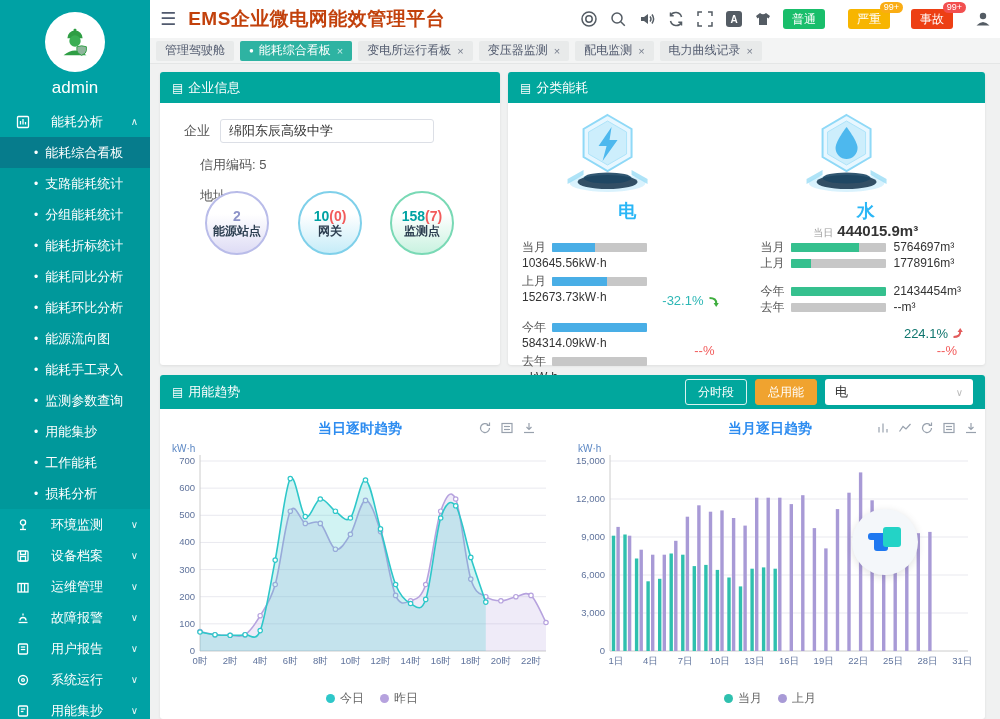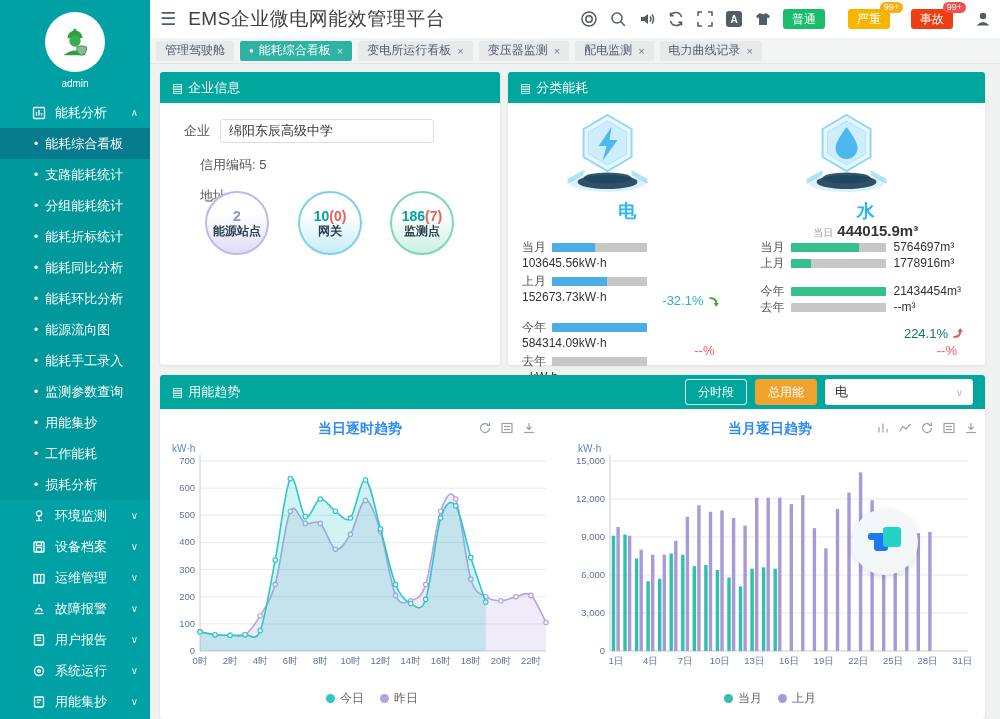--- a/index.html
+++ b/index.html
@@ -3,32 +3,32 @@
 <meta charset="utf-8">
 <style>
   html,body{margin:0;padding:0;}
   body{width:1000px;height:719px;position:relative;overflow:hidden;
        font-family:"Liberation Sans","DejaVu Sans",sans-serif;background:#f0f1f1;}
   
   .sidebar{position:absolute;left:0;top:0;width:150px;height:719px;background:#00a1a4;overflow:hidden;}
   .avatar-wrap{text-align:center;padding-top:12px;}
   .avatar{width:60px;height:60px;border-radius:50%;background:#fff;margin:0 auto;display:flex;align-items:center;justify-content:center;}
   .avatar svg{width:38px;height:38px;}
-  .username{color:#fff;font-size:10px;text-align:center;margin-top:6px;margin-bottom:8px;}
+  .username{color:#fff;font-size:17px;text-align:center;margin-top:6px;margin-bottom:8px;}
   .menu-item{height:31px;display:flex;align-items:center;color:#fff;font-size:13px;cursor:pointer;}
-  .menu-item.parent{padding-left:32px;}
+  .menu-item.parent{padding-left:16px;gap:12px;}
   .menu-item.parent .mi-icon{width:14px;height:14px;margin-right:9px;display:inline-flex;}
   .menu-item.parent .chev{margin-left:auto;margin-right:12px;font-size:10px;opacity:.9;}
   .menu-item.sub{padding-left:34px;background:rgba(0,0,0,0.05);}
   .menu-item.sub .bullet{font-size:12px;margin-right:7px;}
   .menu-item.sub.active{background:#067c8c;}
   
   .topbar{position:absolute;left:150px;top:0;width:850px;height:38px;background:#fff;display:flex;align-items:center;}
   .hamburger{font-size:18px;color:#515a6e;margin-left:10px;cursor:pointer;}
-  .app-title{font-size:19px;color:#404040;margin-left:12px;font-weight:400;letter-spacing:.5px;white-space:nowrap;}
+  .app-title{font-size:19px;color:#c2410c;margin-left:12px;font-weight:700;letter-spacing:.5px;white-space:nowrap;}
   .top-icons{margin-left:auto;display:flex;align-items:center;gap:11px;padding-right:8px;}
   .tico{width:18px;height:18px;display:inline-flex;align-items:center;justify-content:center;color:#545c64;font-size:16px;cursor:pointer;}
   .translate-box{width:16px;height:16px;background:#545c64;color:#fff;border-radius:3px;font-size:10px;font-weight:bold;display:flex;align-items:center;justify-content:center;}
   .pill{position:relative;height:20px;border-radius:3px;color:#fff;font-size:12px;display:flex;align-items:center;padding:0 9px;cursor:pointer;}
   .pill .cnt{position:absolute;top:-7px;right:-13px;font-size:9px;color:#fff;border-radius:8px;padding:1px 4px;line-height:1;}
   
   .tabbar{position:absolute;left:150px;top:38px;width:850px;height:26px;background:#f3f4f4;display:flex;align-items:center;gap:6px;padding-left:6px;box-sizing:border-box;border-bottom:1px solid #e4e6e6;}
   .tab{height:20px;display:flex;align-items:center;background:#e8eaea;color:#515a6e;font-size:12px;padding:0 9px;border-radius:2px;cursor:pointer;white-space:nowrap;}
   .tab .dot{font-size:8px;margin-right:5px;}
   .tab .x{margin-left:6px;font-size:11px;opacity:.75;}
@@ -352,21 +352,21 @@
     <div class="stat-row" id="stat-row">
         <div class="stat-c purple" style="left: 45px;">
           <span class="num"><span class="num-main purple-n">2</span></span>
           <span class="lbl">能源站点</span>
         </div>
         <div class="stat-c blue" style="left: 138px;">
           <span class="num"><span class="num-main ">10</span><span class="num-extra">(0)</span></span>
           <span class="lbl">网关</span>
         </div>
         <div class="stat-c green" style="left: 230px;">
-          <span class="num"><span class="num-main ">186</span><span class="num-extra">(7)</span></span>
+          <span class="num"><span class="num-main ">158</span><span class="num-extra">(7)</span></span>
           <span class="lbl">监测点</span>
         </div>
       </div>
   </div>
 
   <div class="panel panel-cat">
     <div class="phead">
       <span class="pico">▤</span>
       <span>分类能耗</span>
     </div>

